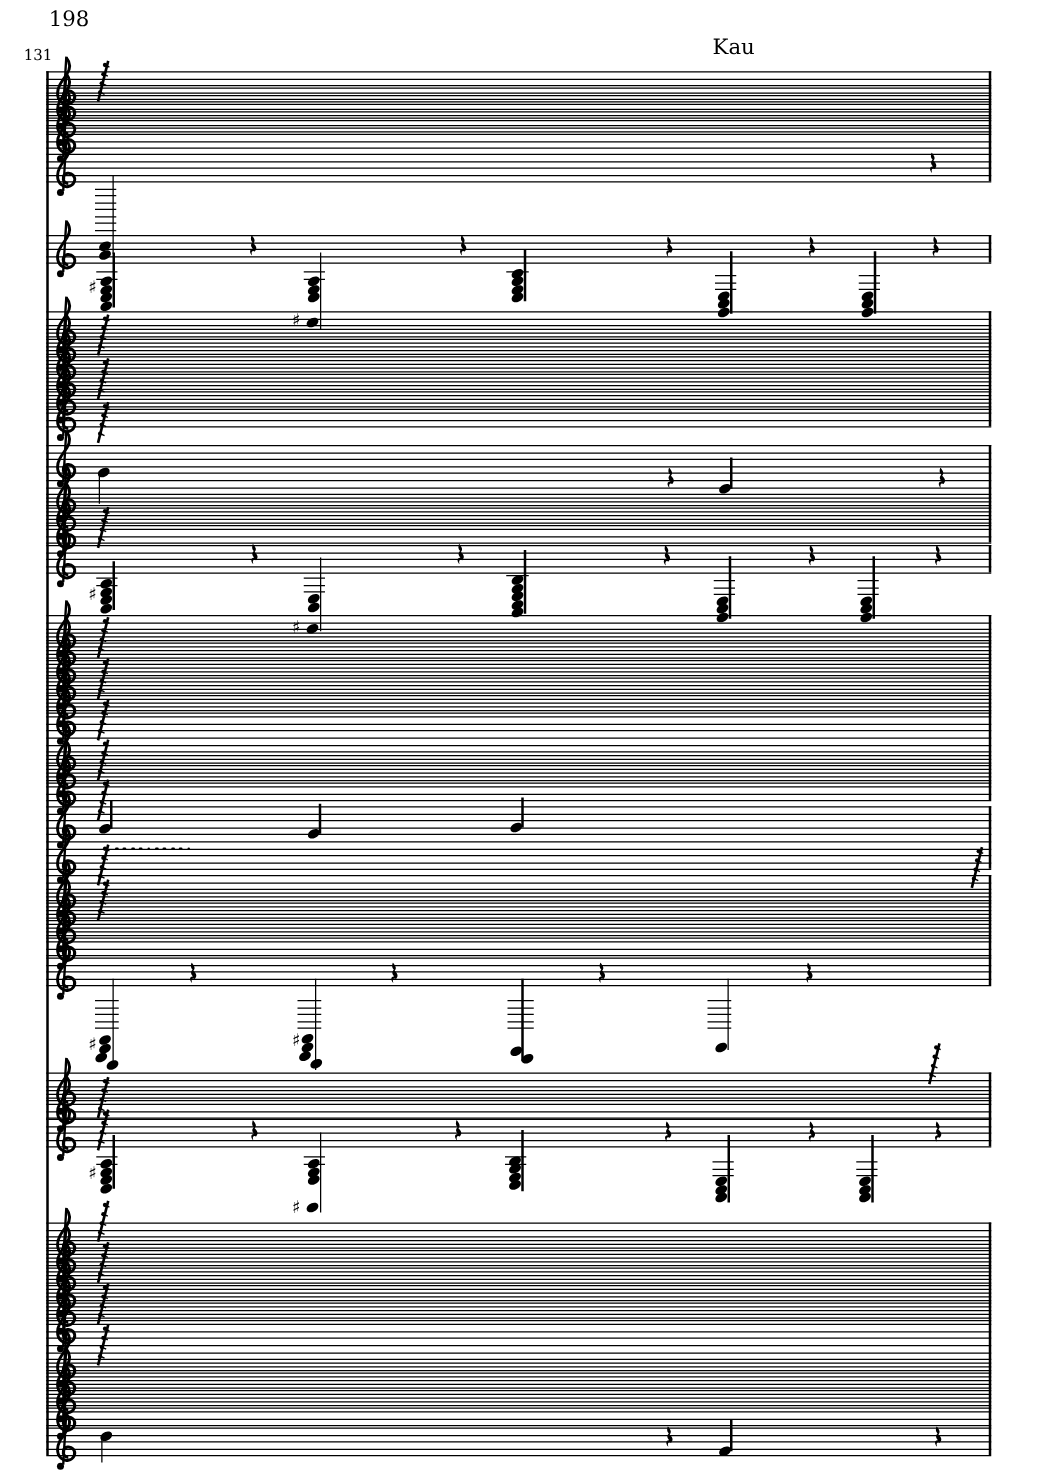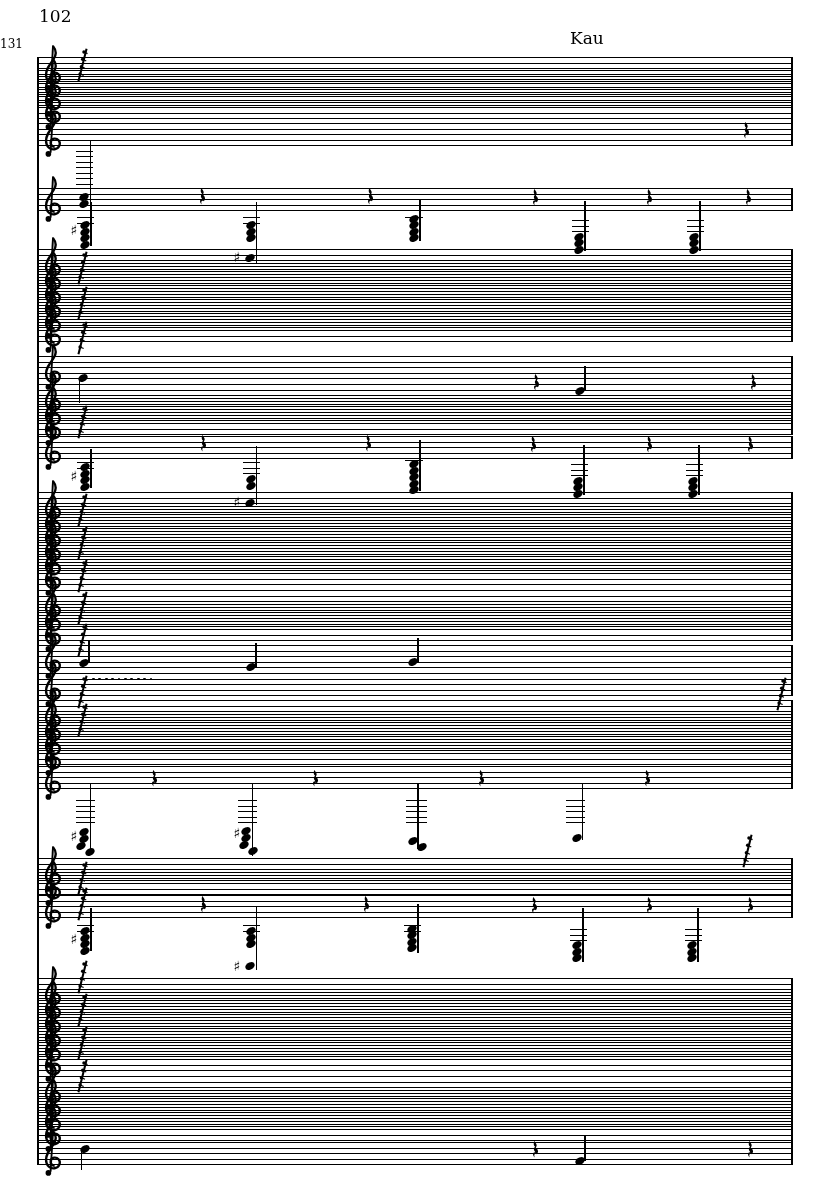--- a/index.html
+++ b/index.html
@@ -1,21 +1,21 @@
 <!DOCTYPE html>
 <html><head>
 <meta charset="utf-8">
 <style>
   html,body{margin:0;padding:0;background:#e8e8e8;}
   .page{position:relative;width:835px;height:1181px;background:#ffffff;overflow:hidden;
         font-family:"DejaVu Serif","Liberation Serif",serif;color:#000;margin:0 auto;}
   .abs{position:absolute;}
   .lbl{position:absolute;color:#000;}
   .lbl-top{left:39px;top:6px;font-size:17px;}
-  .lbl-measure{left:0;top:37px;font-size:12px;}
+  .lbl-measure{left:19px;top:37px;font-size:12px;}
   .lbl-cue{left:570px;top:28px;font-size:17px;}
   .sline{background:#000;height:1px;}
   .vline{background:#000;}
   .ledger{background:#000;height:1.4px;}
   .stem{background:#000;width:1.5px;}
   .nh{width:10px;height:7px;background:#000;border-radius:55% 45% 55% 45%;
       transform:translate(-50%,-50%) rotate(-21deg);}
   .sharp{font-family:"DejaVu Sans","Liberation Sans",sans-serif;font-size:14px;font-weight:bold;
          line-height:1;transform:translate(-50%,-50%);}
   .dot{width:2.8px;height:2.8px;border-radius:50%;background:#000;}
@@ -43,21 +43,21 @@
         <circle cx="8.2" cy="15" r="2.1" fill="#000"></circle>
         <circle cx="9.8" cy="6" r="2.1" fill="#000"></circle>
         <line x1="5" y1="33" x2="9.4" y2="35" stroke="#000" stroke-width="1.4"></line>
         <line x1="6.6" y1="24" x2="11" y2="26" stroke="#000" stroke-width="1.4"></line>
         <line x1="8.2" y1="15" x2="12.6" y2="17" stroke="#000" stroke-width="1.4"></line>
         <line x1="9.8" y1="6" x2="14.2" y2="8" stroke="#000" stroke-width="1.4"></line>
       </symbol>
     </defs>
   </svg>
 
-  <div class="lbl lbl-top">102</div>
+  <div class="lbl lbl-top">198</div>
   <div class="lbl lbl-measure">131</div>
   <div class="lbl lbl-cue">Kau</div>
 
   <div class="abs" id="score-canvas" style="left:0;top:0;width:835px;height:1181px;">
       <div class="abs sline" style="left: 37px; top: 57px; width: 756px;"></div>
       <div class="abs sline" style="left: 37px; top: 62.5px; width: 756px;"></div>
       <div class="abs sline" style="left: 37px; top: 68px; width: 756px;"></div>
       <div class="abs sline" style="left: 37px; top: 73.5px; width: 756px;"></div>
       <div class="abs sline" style="left: 37px; top: 79px; width: 756px;"></div>
       <svg class="abs" width="25" height="50" style="left: 39px; top: 43px;">

